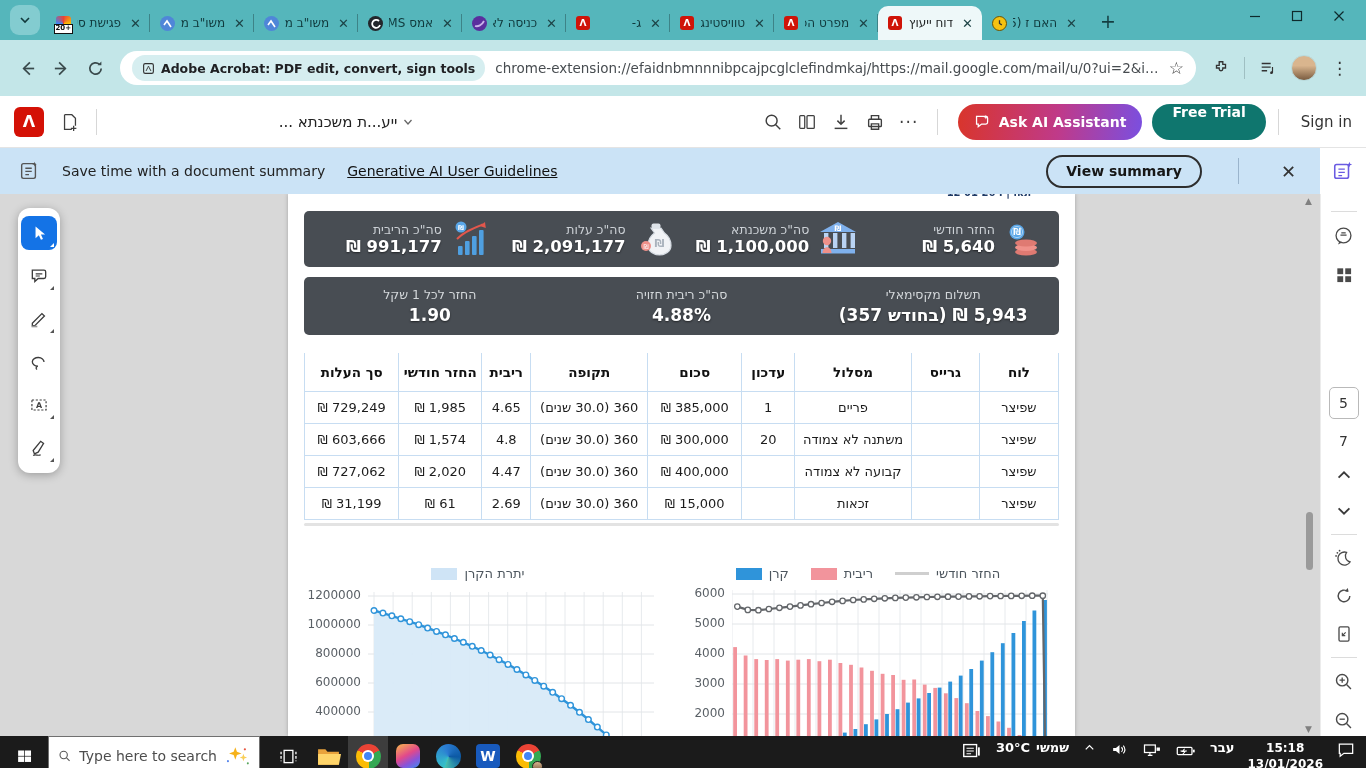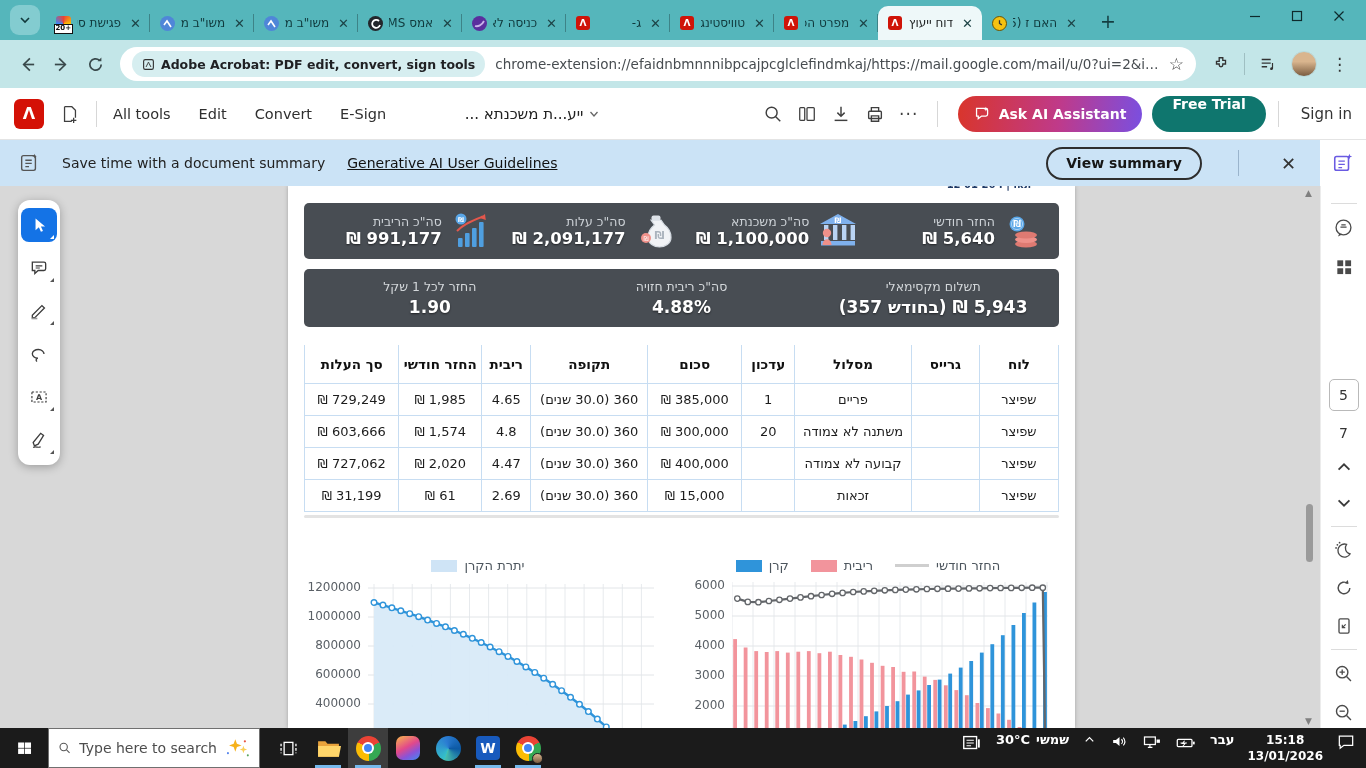--- a/index.html
+++ b/index.html
@@ -19,21 +19,21 @@
   .fav { width:16px; height:16px; flex:none; display:flex; align-items:center; justify-content:center; position:relative; }
   .fav-pdf { width:14px; height:14px; background:#cf1408; border-radius:3px; color:#fff; font-size:9px; font-weight:bold; display:flex; align-items:center; justify-content:center; }
   .fav-circle { width:15px; height:15px; border-radius:50%; }
   .fav-cal { width:15px; height:15px; border-radius:3px; background:conic-gradient(#ea4335,#fbbc05,#34a853,#4285f4,#ea4335); position:relative; }
   .fav-cal span { position:absolute; left:-2px; bottom:-3px; background:#fff; color:#111; font-size:7px; font-weight:bold; padding:0 1px; border:1px solid #111; line-height:1.1; }
   .newtab { width:28px; height:28px; margin:0 0 5px 8px; display:flex; align-items:center; justify-content:center; font-size:19px; color:#143d40; cursor:pointer; border-radius:50%; }
   .winctl { margin-left:auto; display:flex; align-self:flex-start; }
   .winctl div { width:42px; height:32px; display:flex; align-items:center; justify-content:center; cursor:pointer; }
 
   
-  .navbar { height:48px; background:#c3e6e8; display:flex; align-items:center; padding:0 10px; flex:none; }
+  .navbar { height:56px; background:#c3e6e8; display:flex; align-items:center; padding:0 10px; flex:none; }
   .navbtn { width:34px; height:34px; border-radius:50%; display:flex; align-items:center; justify-content:center; cursor:pointer; color:#39494b; flex:none; }
   .omnibox { flex:1; height:34px; background:#fff; border-radius:17px; margin:0 8px; display:flex; align-items:center; padding:0 12px; min-width:0; }
   .chip { height:26px; background:#d6eef0; border-radius:13px; display:flex; align-items:center; padding:0 10px; gap:6px; flex:none; cursor:pointer; }
   .chip span { font-size:12.5px; font-weight:bold; color:#202124; white-space:nowrap; }
   .url { font-size:13.5px; color:#474c50; margin-left:10px; white-space:nowrap; overflow:hidden; text-overflow:ellipsis; flex:1; }
   .star { font-size:17px; color:#444; margin-left:8px; cursor:pointer; flex:none; }
   .navdiv { width:1px; height:22px; background:#9fbfc2; margin:0 6px; flex:none; }
   .avatar { width:26px; height:26px; border-radius:50%; background:linear-gradient(#d9b58e 40%,#7a5c40); margin:0 6px; cursor:pointer; flex:none; border:1px solid #b9d9db; }
   .kebab { font-size:17px; color:#333; padding:0 8px; cursor:pointer; }
 
@@ -303,26 +303,20 @@
   <div class="acrobar">
     <div class="alogo">Λ</div>
     <div class="hicon" style="margin-left:10px">
       <svg width="20" height="20" viewBox="0 0 22 22">
           <path d="M5 3h8l4 4v8" fill="none" stroke="#3f3f3f" stroke-width="1.4"></path>
           <path d="M5 3v16h8" fill="none" stroke="#3f3f3f" stroke-width="1.4"></path>
           <path d="M15 15v6M12 18h6" stroke="#3f3f3f" stroke-width="1.4"></path>
         </svg>
     </div>
     <div class="hdiv"></div>
-    <div id="acro-menu">
-      <span>All tools</span>
-      <span>Edit</span>
-      <span>Convert</span>
-      <span>E-Sign</span>
-    </div>
     <div class="doctitle">
       <span>... ייע...ת משכנתא</span>
       <svg width="10" height="10" viewBox="0 0 10 10">
           <path d="M1.5 3l3.5 4 3.5-4" fill="none" stroke="#666" stroke-width="1.3"></path>
         </svg>
     </div>
     <div class="acro-right">
       <div class="hicon">
           <svg width="20" height="20" viewBox="0 0 22 22">
             <circle cx="9.5" cy="9.5" r="6" fill="none" stroke="#3f3f3f" stroke-width="1.6"></circle>

